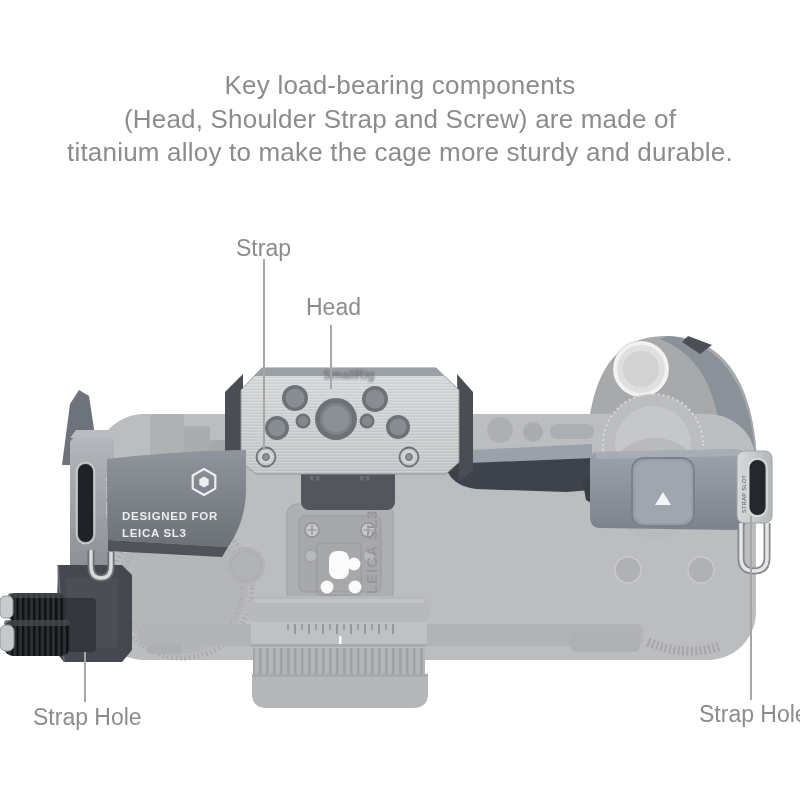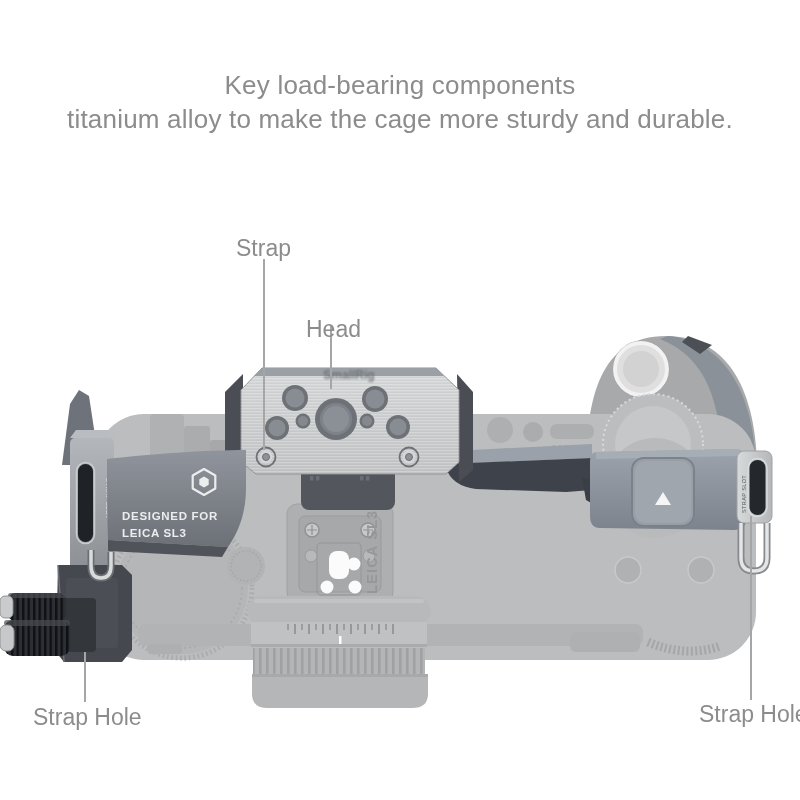--- a/index.html
+++ b/index.html
@@ -19,20 +19,21 @@
   svg{position:absolute;left:0;top:0;}
   text{font-family:"Liberation Sans",sans-serif;}
 </style>
 </head>
 <body>
 
 <div id="canvas">
 
   <div class="heading">
     <div>Key load-bearing components</div>
+    <div>(Head, Shoulder Strap and Screw) are made of</div>
     <div>titanium alloy to make the cage more sturdy and durable.</div>
   </div>
 
   <svg width="800" height="800" viewBox="0 0 800 800">
     <defs>
       <linearGradient id="gPlate" x1="0" y1="0" x2="0" y2="1">
         <stop offset="0" stop-color="#d9dbdc"></stop>
           <stop offset="1" stop-color="#c2c4c6"></stop>
       </linearGradient>
       <linearGradient id="gLeft" x1="0" y1="0" x2="0" y2="1">
@@ -264,17 +265,17 @@
       </g>
     </g>
   </svg>
 
   <div class="leader" style="left:263px;top:259px;height:191px;"></div>
   <div class="leader" style="left:330px;top:325px;height:64px;"></div>
   <div class="leader" style="left:84px;top:652px;height:50px;"></div>
   <div class="leader" style="left:750px;top:516px;height:184px;"></div>
 
   <div class="callout" style="left:236px;top:235px;">Strap</div>
-  <div class="callout" style="left:306px;top:316px;">Head</div>
+  <div class="callout" style="left:306px;top:294px;">Head</div>
   <div class="callout" style="left:33px;top:704px;">Strap Hole</div>
   <div class="callout" style="left:699px;top:701px;">Strap Hole</div>
 
 </div>
 
 </body></html>

